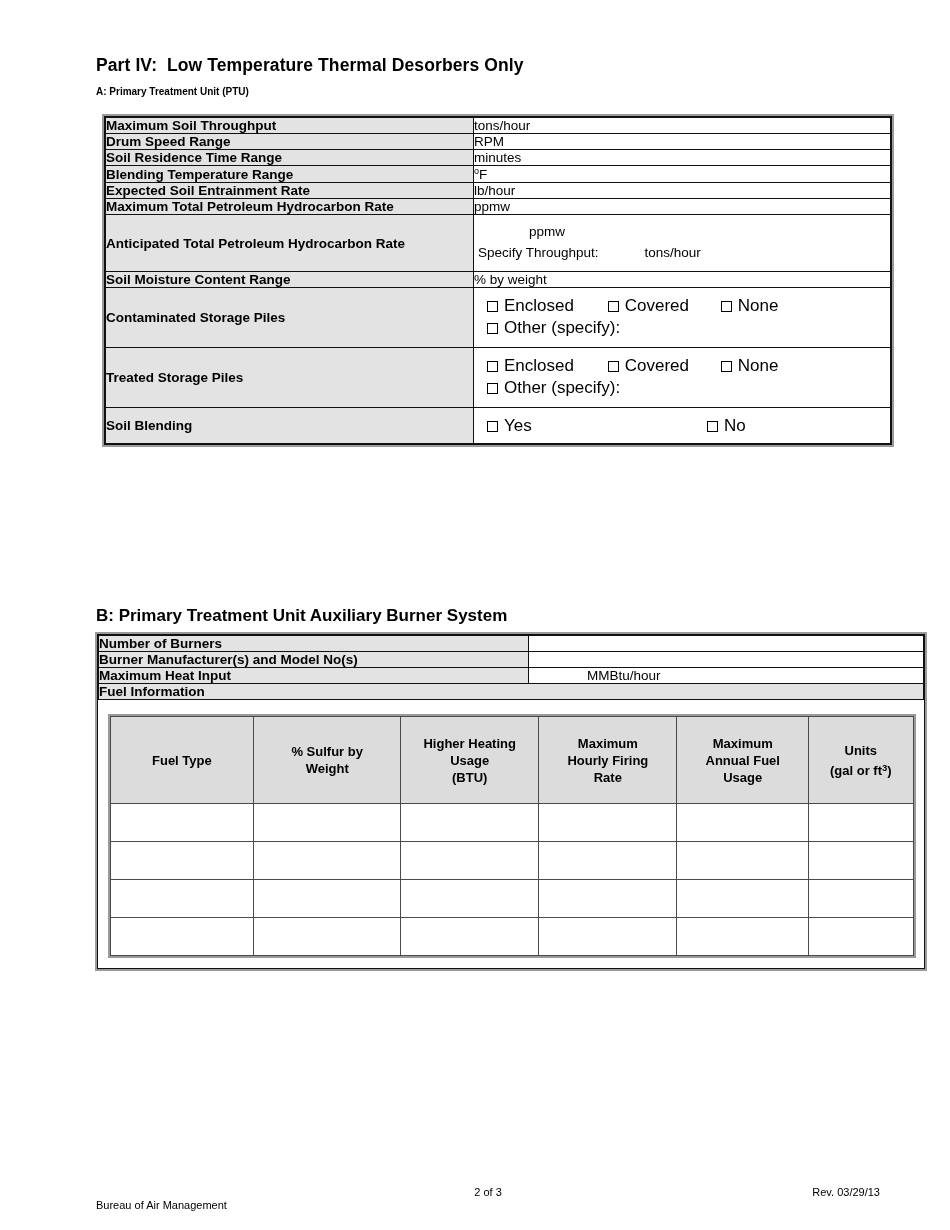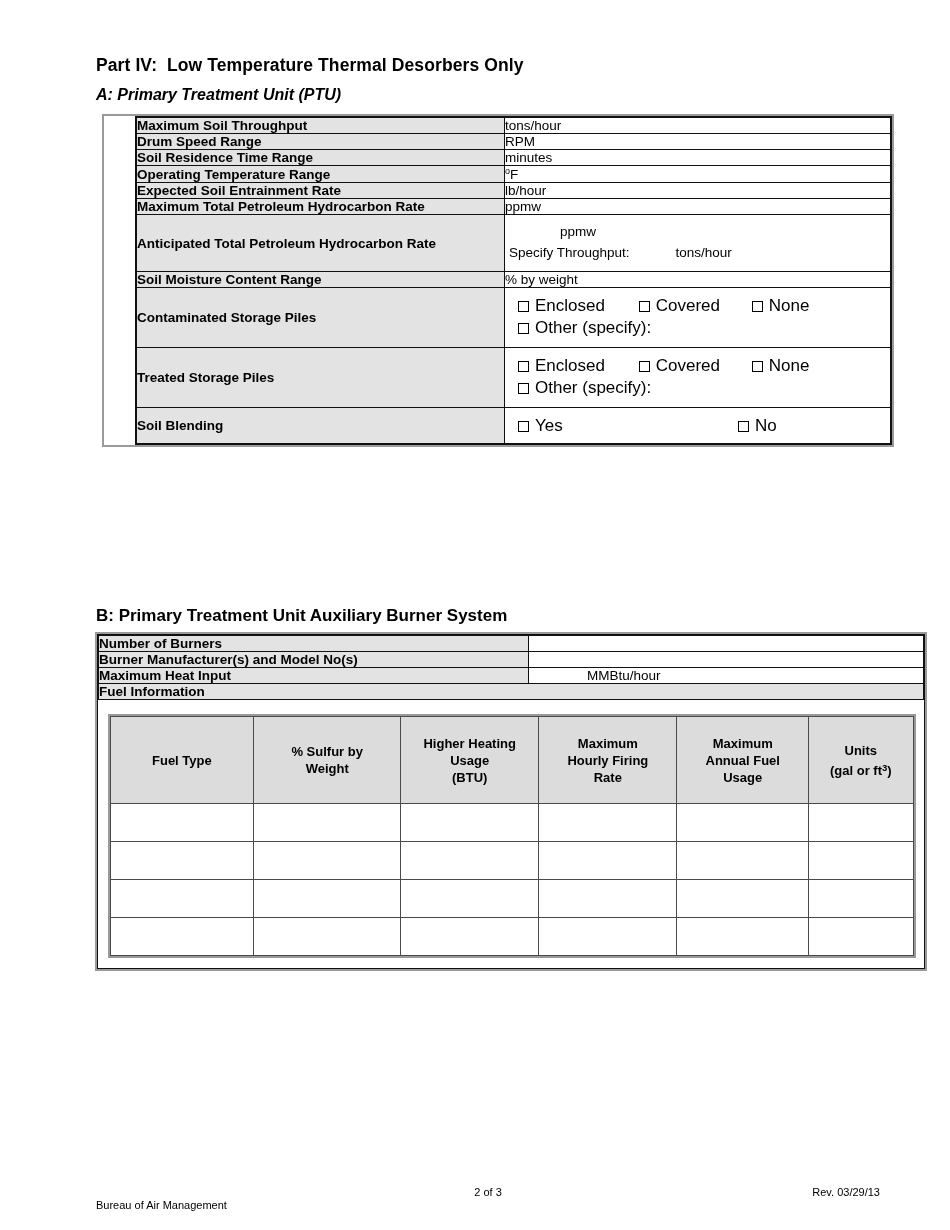--- a/index.html
+++ b/index.html
@@ -29,24 +29,23 @@
     top: 55px;
     font-size: 17.5px;
     font-weight: bold;
     letter-spacing: 0.1px;
     white-space: pre;
   }
   .section-a-title {
     position: absolute;
     left: 84px;
     top: 86px;
-    font-size: 16px;
+    font-size: 10px;
     font-weight: bold;
     white-space: pre;
-    font-style: italic;
   }
   .section-b-title {
     position: absolute;
     left: 84px;
     top: 606px;
     font-size: 17px;
     font-weight: bold;
     white-space: pre;
   }
 
@@ -126,21 +125,20 @@
   sup.cube {
     font-size: 9.5px;
     vertical-align: 4px;
   }
 
   
   #tableA {
     left: 90px;
     top: 114px;
     width: 792px;
-    padding-left: 31px;
   }
   
   #tableB {
     left: 83px;
     top: 632px;
     width: 832px;
   }
 
   .fuelinfo-lbl {
     background: #e3e3e3;
@@ -231,21 +229,21 @@
           </tr>
           <tr>
             <td class="lbl">Drum Speed Range</td>
             <td class="val val-indent">RPM</td>
           </tr>
           <tr>
             <td class="lbl">Soil Residence Time Range</td>
             <td class="val val-indent">minutes</td>
           </tr>
           <tr>
-            <td class="lbl">Operating Temperature Range</td>
+            <td class="lbl">Blending Temperature Range</td>
             <td class="val val-indent"><sup class="deg">o</sup><span>F</span></td>
           </tr>
           <tr>
             <td class="lbl">Expected Soil Entrainment Rate</td>
             <td class="val val-indent">lb/hour</td>
           </tr>
           <tr>
             <td class="lbl">Maximum Total Petroleum Hydrocarbon Rate</td>
             <td class="val val-indent">ppmw</td>
           </tr>

